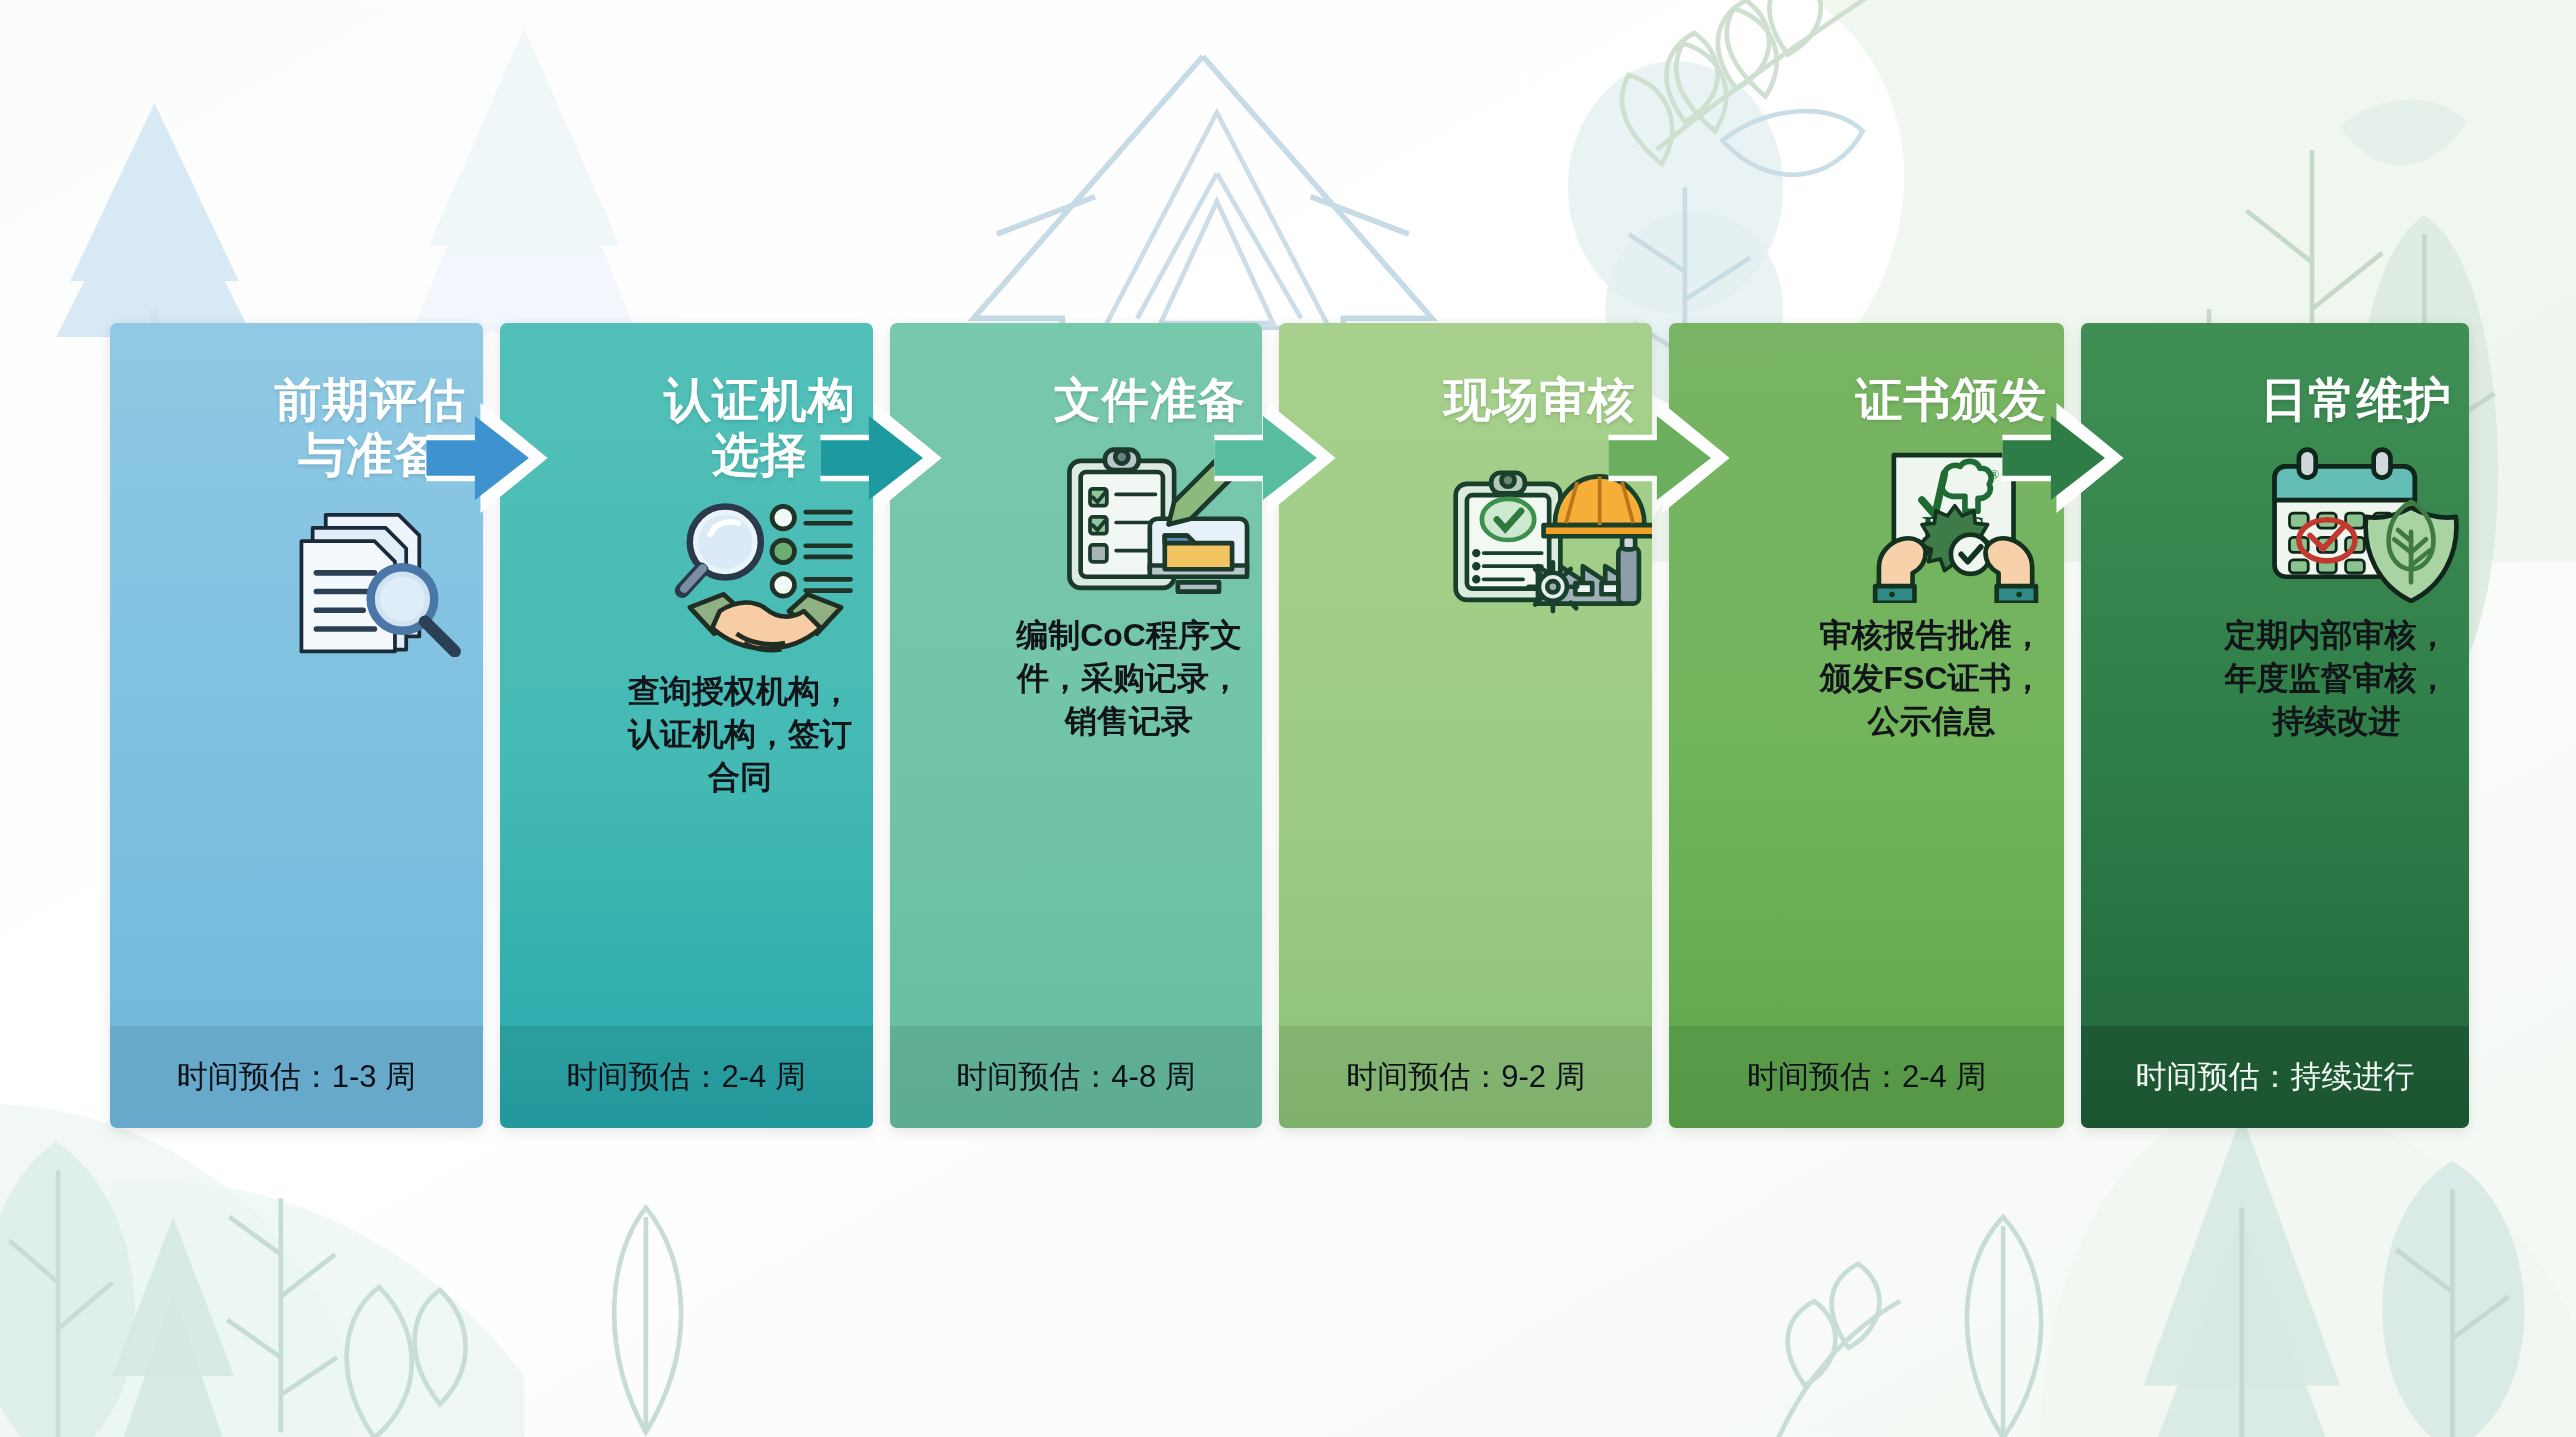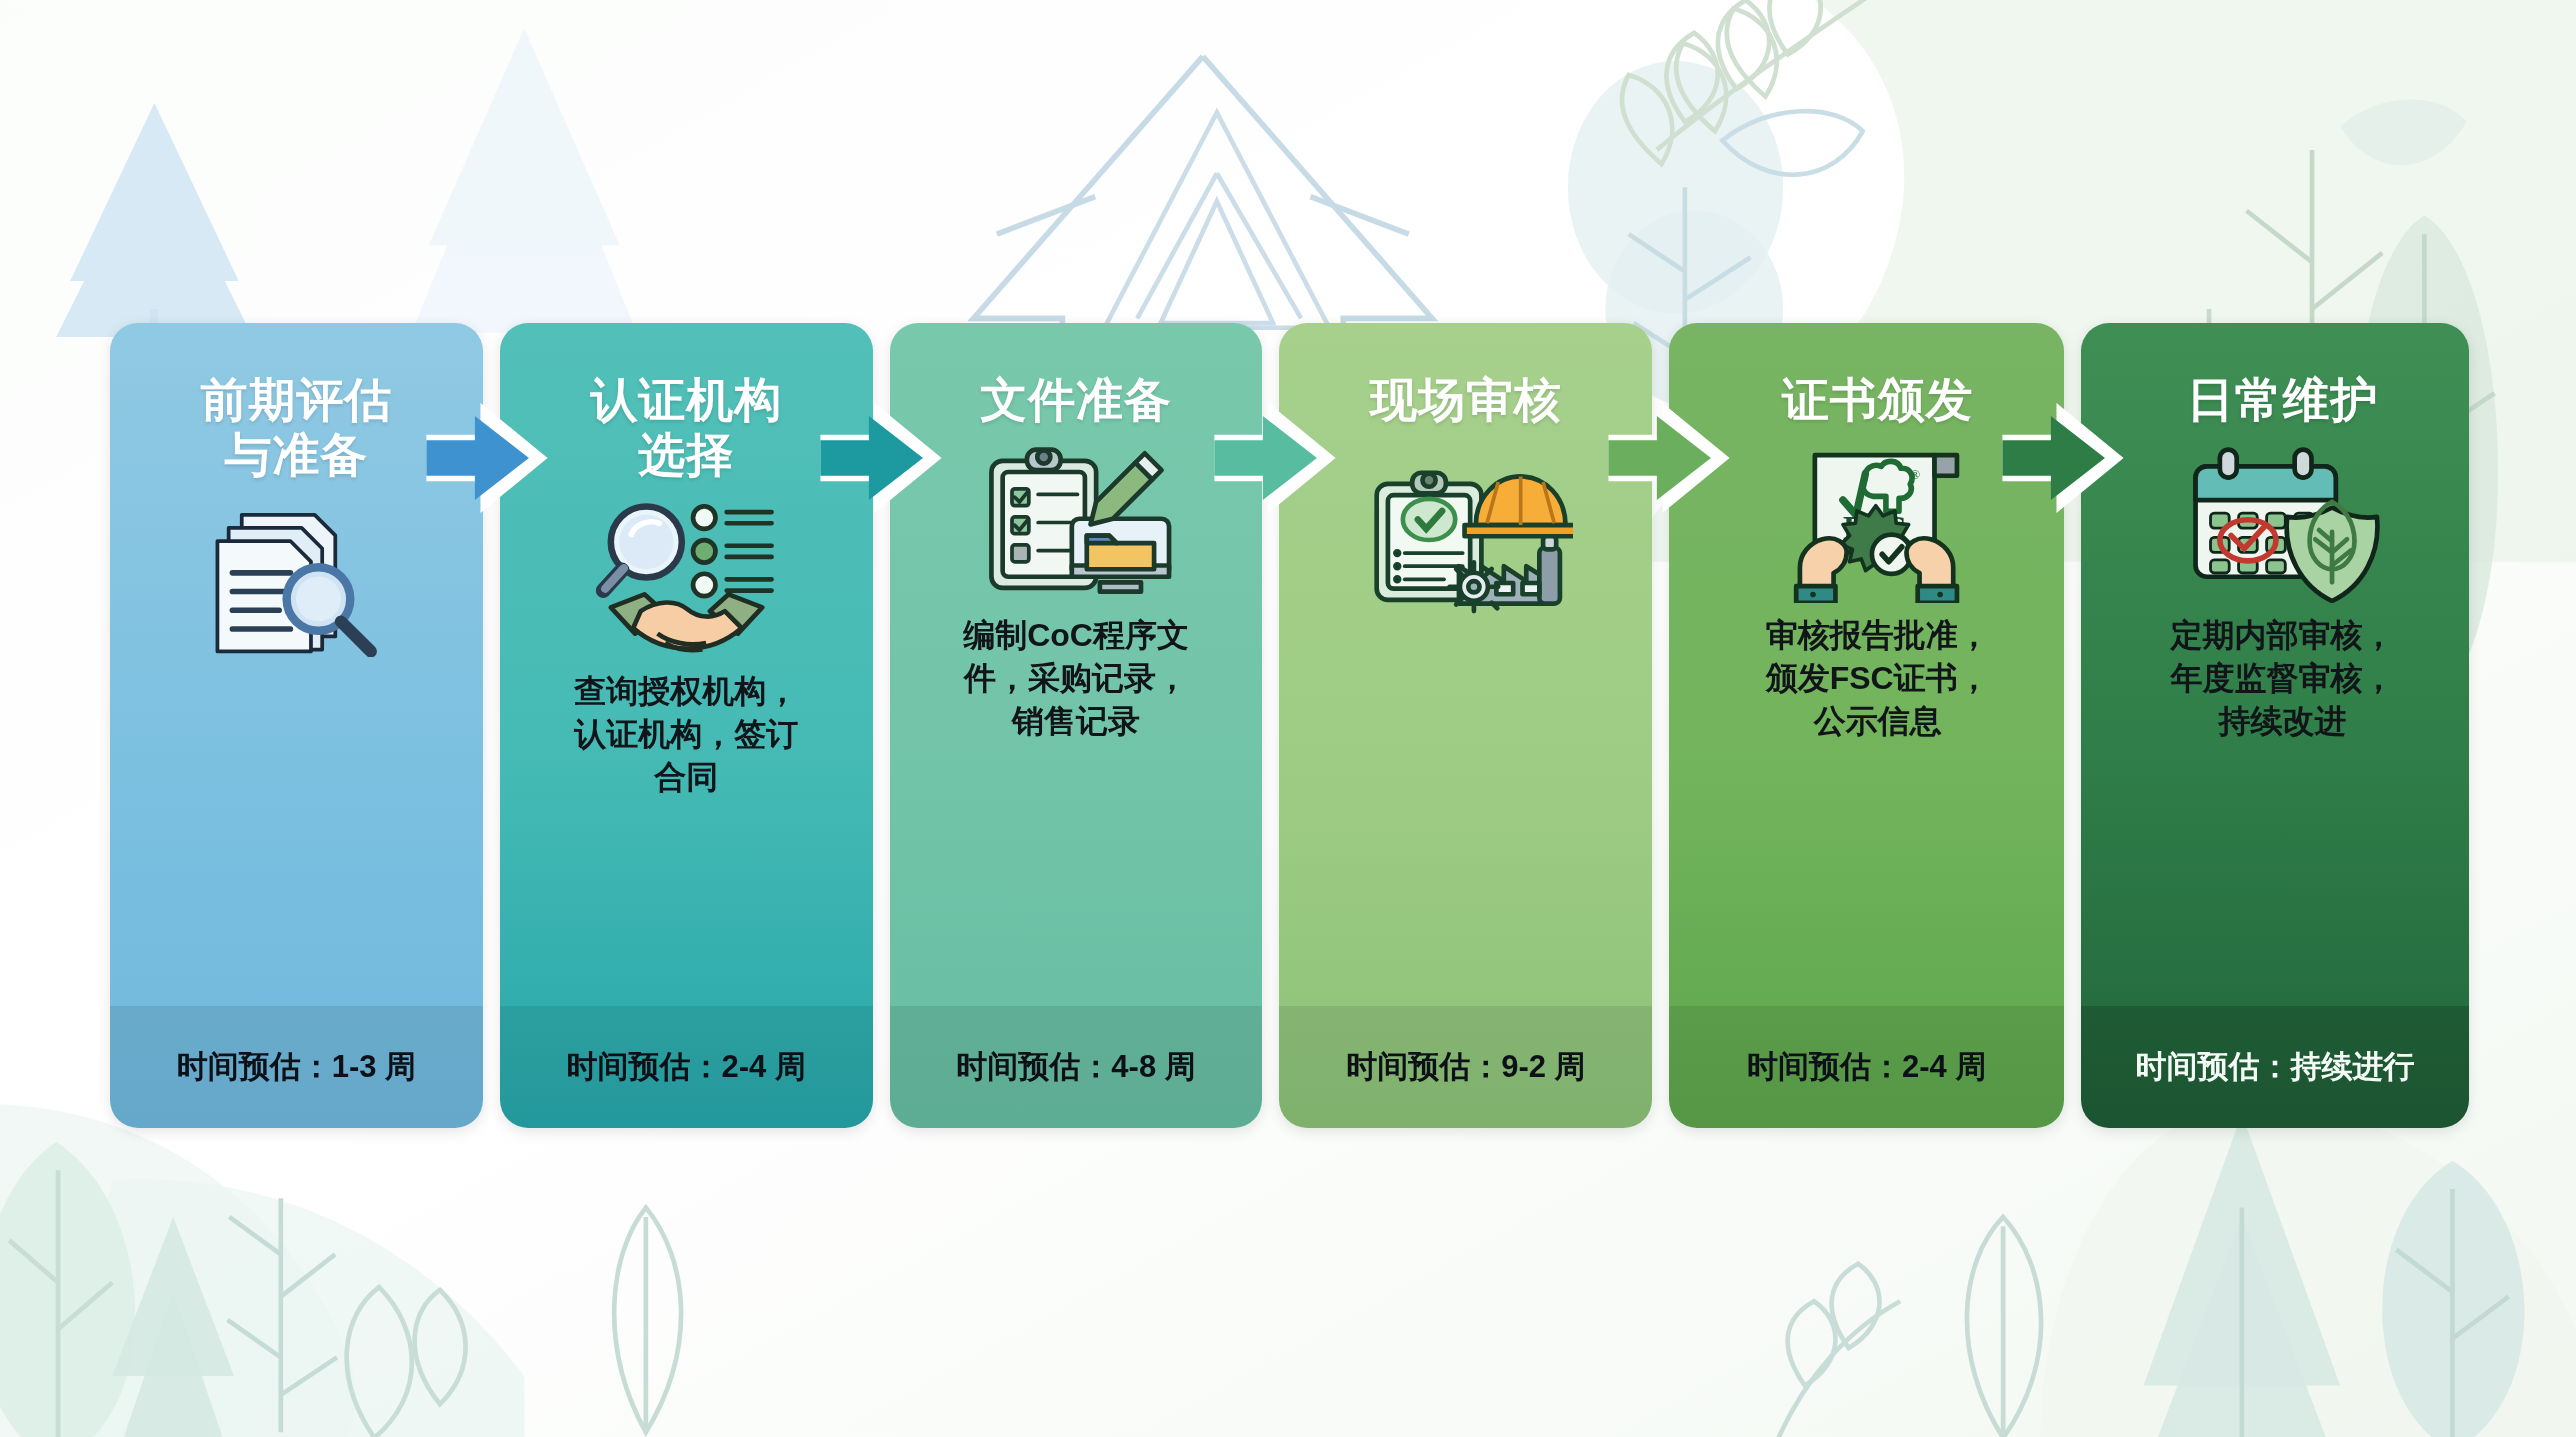--- a/index.html
+++ b/index.html
@@ -16,25 +16,25 @@
     left:110px; top:323px;
     width:2359px; height:805px;
     display:flex;
     gap:17px;
     z-index:5;
   }
 
   .card {
     position:relative;
     flex:1 1 0;
-    border-radius:28px;
+    border-radius:7px;
     overflow:hidden;
     display:flex;
     flex-direction:column;
-    align-items:center;
+    align-items:flex-end;
     box-shadow:0 3.7px 13px rgba(0,0,0,0.10);
   }
   .card-title {
     color:#ffffff;
     font-size:47px;
     font-weight:700;
     line-height:1.18;
     text-align:center;
     margin-top:49px;
     padding:0 17px;
@@ -54,26 +54,26 @@
     line-height:1.34;
     text-align:center;
     padding:0 20.6px;
     margin-top:10px;
     font-weight:700;
     white-space:pre-line;
   }
   .card-footer {
     position:absolute;
     left:0; right:0; bottom:0;
-    height:122px;
+    height:102px;
     display:flex; align-items:center; justify-content:center;
     background:rgba(0,0,0,0.085);
     color:#0d1117;
     font-size:31px;
-    font-weight:700;
+    font-weight:400;
   }
   .card.dark .card-footer { color:#f4fbf6; background:rgba(0,0,0,0.17); }
 
   
   .arrow {
     position:absolute;
     top:403px;
     width:122px; height:110px;
     z-index:9;
     pointer-events:none;

